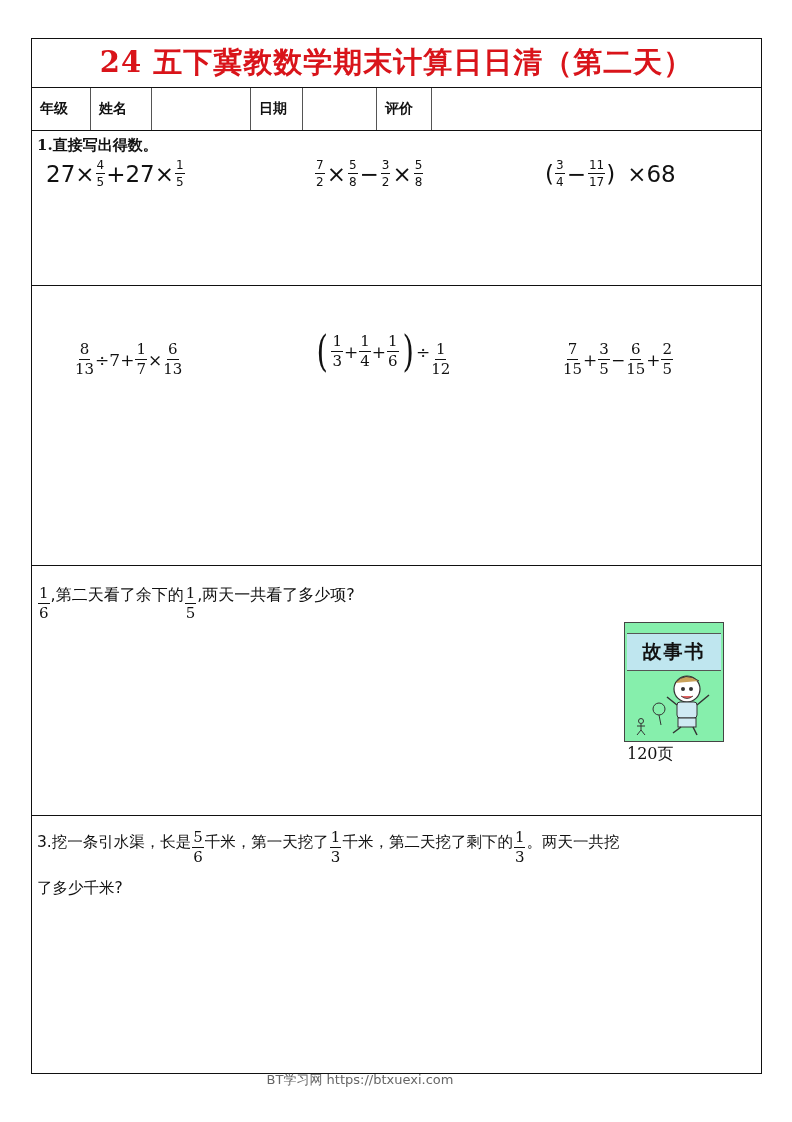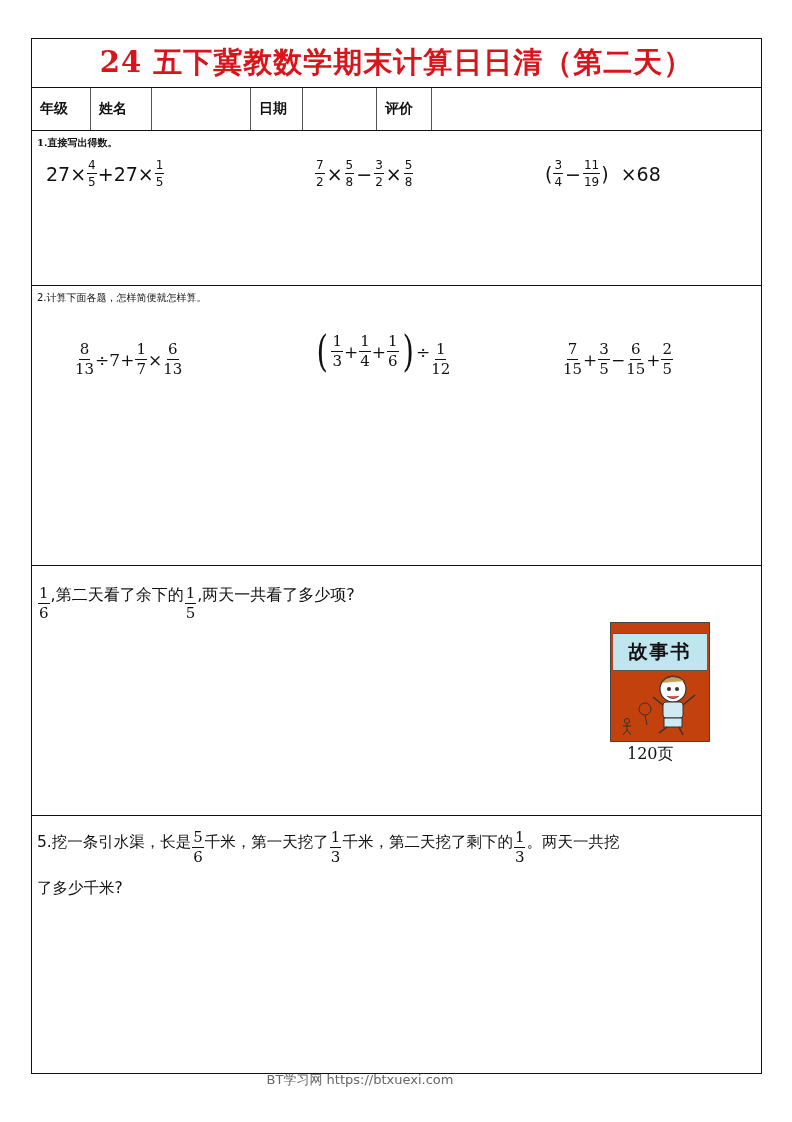--- a/index.html
+++ b/index.html
@@ -10,34 +10,34 @@
   .title { color:#d9141a; font-family:"DejaVu Serif", serif; font-size:29px; font-weight:bold; letter-spacing:1px; }
   .info-row { top:49px; height:43px; display:flex; }
   .info-cell { height:100%; border-right:1px solid #555; display:flex; align-items:center; padding-left:8px; box-sizing:border-box; font-size:14px; font-weight:bold; font-family:"DejaVu Serif", serif; }
   .info-cell:last-child { border-right:none; }
   .blank-ul { display:inline-block; width:28px; border-bottom:1.2px solid #111; height:14px; margin:0 2px; }
   .q-row { box-sizing:border-box; }
   .q1 { top:92px; height:155px; }
   .q2 { top:247px; height:280px; }
   .q3 { top:527px; height:250px; }
   .q4 { top:777px; height:257px; border-bottom:none; }
-  .q-heading { position:absolute; left:5px; top:5px; font-size:10px; white-space:nowrap; }
+  .q-heading { position:absolute; left:5px; top:5px; font-size:15px; white-space:nowrap; }
   .q-heading.bold { font-weight:bold; font-family:"DejaVu Serif", serif; }
   .expr { position:absolute; display:flex; align-items:center; white-space:nowrap; }
   .frac { display:inline-flex; flex-direction:column; align-items:center; vertical-align:middle; margin:0 1px; line-height:1; }
   .frac .num { padding:0 1px 2px; border-bottom:1px solid #111; }
   .frac .den { padding-top:2px; }
   .s-sm { font-size:12px; font-family:"DejaVu Sans", sans-serif; }
   .s-serif { font-size:15px; font-family:"DejaVu Serif", serif; }
   .op { margin:0 1px; }
-  .big { font-size:19px; }
+  .big { font-size:23px; }
   .serif-op { font-family:"DejaVu Serif", serif; font-size:17px; }
   .bigparen { font-size:42px; font-weight:300; line-height:1; font-family:"DejaVu Serif", serif; transform:scaleX(0.7); }
   .sentence { position:absolute; left:5px; display:flex; align-items:center; font-size:16px; white-space:nowrap; }
-  .book { position:absolute; left:578px; top:56px; width:100px; height:120px; border:1.5px solid #444; background:#c2410c; box-sizing:border-box; }
+  .book { position:absolute; left:592px; top:56px; width:100px; height:120px; border:1.5px solid #444; background:#86efac; box-sizing:border-box; }
   .book-band { position:absolute; left:2px; right:2px; top:10px; height:36px; background:#bfe6ef; border-top:1px solid #555; border-bottom:1px solid #555; display:flex; align-items:center; justify-content:center; font-size:19px; font-weight:bold; letter-spacing:2px; }
   .book-caption { position:absolute; left:595px; top:178px; font-family:"DejaVu Serif", serif; font-size:16px; }
   .footer { position:absolute; top:1071px; left:0; width:720px; text-align:center; font-size:13px; color:#666; }
 </style>
 </head>
 <body>
 
 <div class="sheet">
 
   <div class="row title-row">
@@ -94,29 +94,28 @@
 
     <div class="expr" style="left:513px;top:28px;">
       <span class="big">(</span>
       <span class="frac s-sm">
           <span class="num">3</span>
           <span class="den">4</span>
         </span>
       <span class="op big">−</span>
       <span class="frac s-sm">
           <span class="num">11</span>
-          <span class="den">19</span>
+          <span class="den">17</span>
         </span>
       <span class="big">)</span>
       <span class="big" style="margin-left:12px">×68</span>
     </div>
   </div>
 
   <div class="row q-row q2">
-    <div class="q-heading">2.计算下面各题，怎样简便就怎样算。</div>
 
     <div class="expr" style="left:42px;top:56px;">
       <span class="frac s-serif">
           <span class="num">8</span>
           <span class="den">13</span>
         </span>
       <span class="serif-op">÷7+</span>
       <span class="frac s-serif">
           <span class="num">1</span>
           <span class="den">7</span>
@@ -205,21 +204,21 @@
         <path d="M34 46 L36 56" stroke="#333" stroke-width="1"></path>
         <circle cx="16" cy="52" r="2.5" fill="none" stroke="#333" stroke-width="1"></circle>
         <path d="M16 55 L16 61 M12 57 L20 57 M16 61 L12 66 M16 61 L20 66" stroke="#333" stroke-width="1"></path>
       </svg>
     </div>
     <div class="book-caption">120页</div>
   </div>
 
   <div class="row q-row q4">
     <div class="sentence" style="top:4px;font-size:15.5px;">
-      <span>5.挖一条引水渠，长是</span>
+      <span>3.挖一条引水渠，长是</span>
       <span class="frac s-serif" style="margin-top:10px">
           <span class="num">5</span>
           <span class="den">6</span>
         </span>
       <span>千米，第一天挖了</span>
       <span class="frac s-serif" style="margin-top:10px">
           <span class="num">1</span>
           <span class="den">3</span>
         </span>
       <span>千米，第二天挖了剩下的</span>

